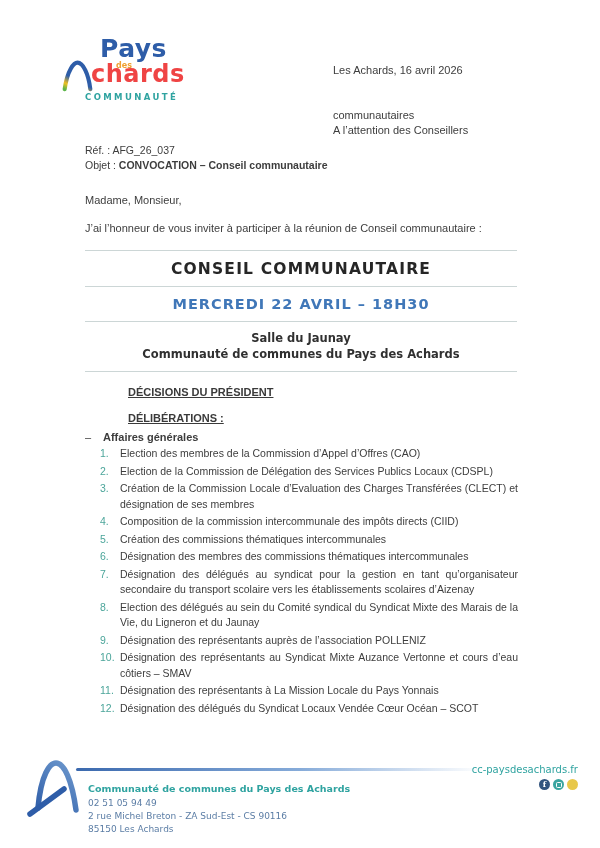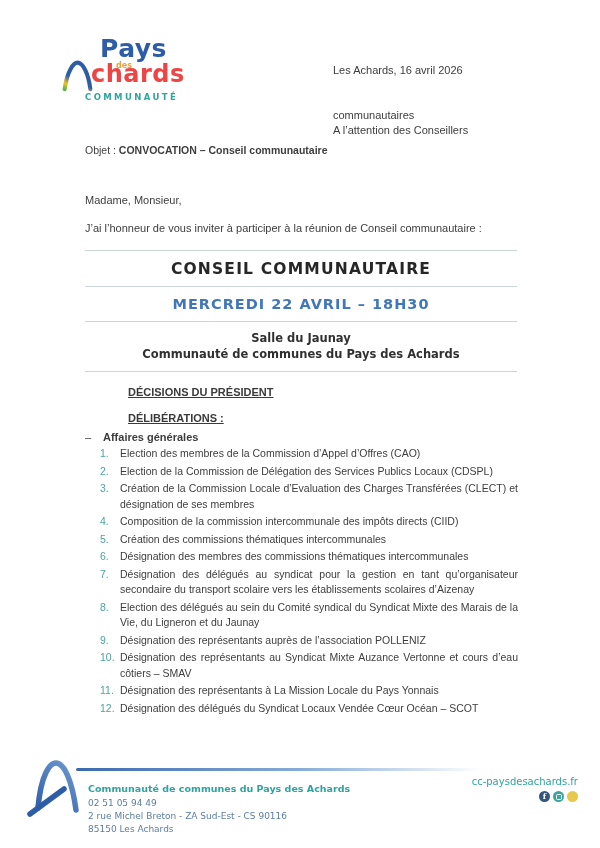--- a/index.html
+++ b/index.html
@@ -40,21 +40,21 @@
   .agenda li{display:flex;margin-bottom:2px;font-size:10.5px;line-height:15.5px;}
   .agenda .num{width:20px;flex-shrink:0;color:#4ba59a;}
   .agenda .txt{flex:1;text-align:justify;color:#3d3d3d;}
   
   .footer{position:absolute;left:0;top:752px;width:600px;height:96px;font-family:"DejaVu Sans",sans-serif;}
   .footer-arc{position:absolute;left:26px;top:4px;}
   .footer-line{position:absolute;left:76px;top:16px;width:406px;height:3px;border-radius:2px;
     background:linear-gradient(to right,#3b69ae,#86abd9 55%,rgba(255,255,255,0));}
   .footer-text{position:absolute;left:88px;top:30px;font-size:9px;line-height:13px;color:#5b7da5;}
   .footer-name{font-size:9.5px;font-weight:bold;color:#2fa3a0;margin-bottom:2px;}
-  .footer-right{position:absolute;right:22px;top:24px;text-align:right;}
+  .footer-right{position:absolute;right:22px;top:12px;text-align:right;}
   .footer-site{font-size:10px;color:#2fa3a0;}
   .socials{margin-top:4px;display:flex;justify-content:flex-end;gap:3px;}
   .soc{width:11px;height:11px;border-radius:50%;position:relative;}
   .soc-fb{background:#33557f;color:#fff;font-size:8px;font-weight:bold;text-align:center;line-height:11px;font-family:"DejaVu Serif",serif;}
   .soc-ig{background:#3aa5a0;}
   .soc-ig::after{content:"";position:absolute;left:3px;top:3px;width:4px;height:4px;border:1px solid #fff;border-radius:1.5px;}
   .soc-yt{background:#e8c84a;}
 </style>
 </head>
 <body>
@@ -79,20 +79,21 @@
     <div class="logo-communaute">COMMUNAUTÉ</div>
   </div>
 
   <div class="date-line">Les Achards, 16 avril 2026</div>
   <div class="attention">
     <div>communautaires</div>
     <div>A l’attention des Conseillers</div>
   </div>
 
   <div class="ref-block">
+    <div>Réf. : AFG_26_037</div>
     <div><span>Objet : </span><b>CONVOCATION – Conseil communautaire</b></div>
   </div>
 
   <div class="salutation">Madame, Monsieur,</div>
   <div class="intro">J’ai l’honneur de vous inviter à participer à la réunion de Conseil communautaire :</div>
 
   <div class="title-block">
     <div class="rule"></div>
     <div class="doc-title">CONSEIL COMMUNAUTAIRE</div>
     <div class="rule"></div>

